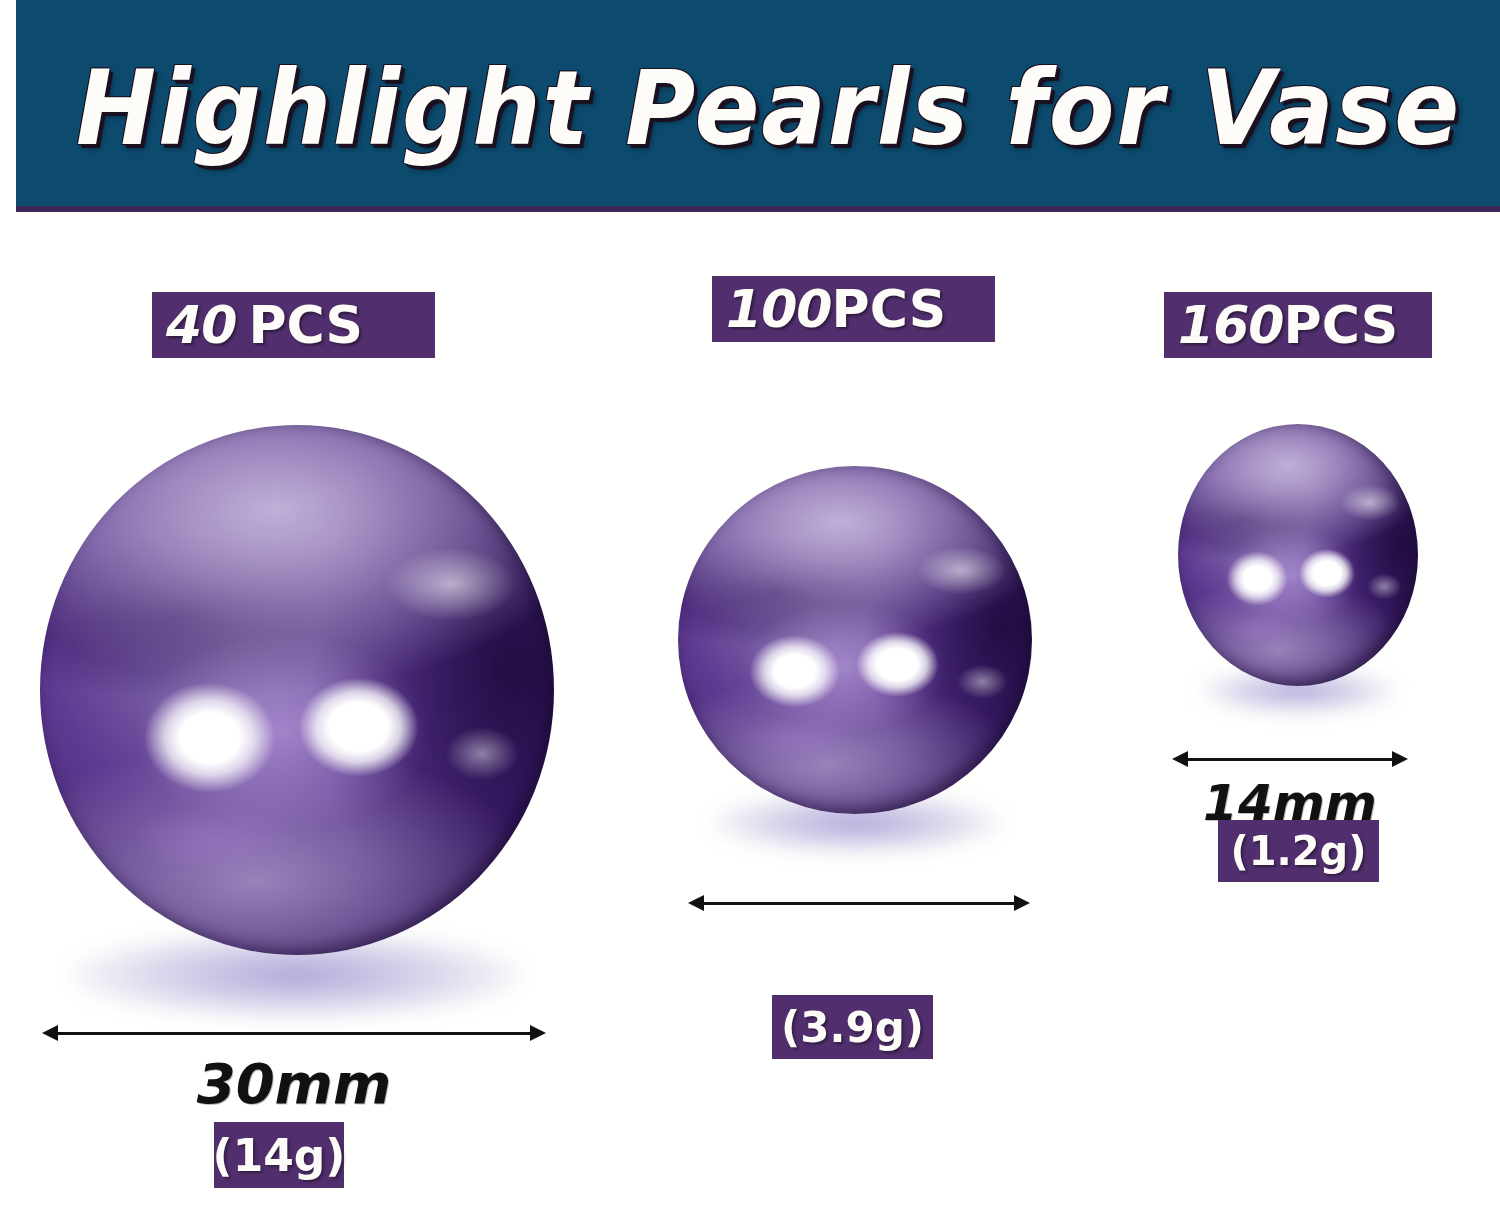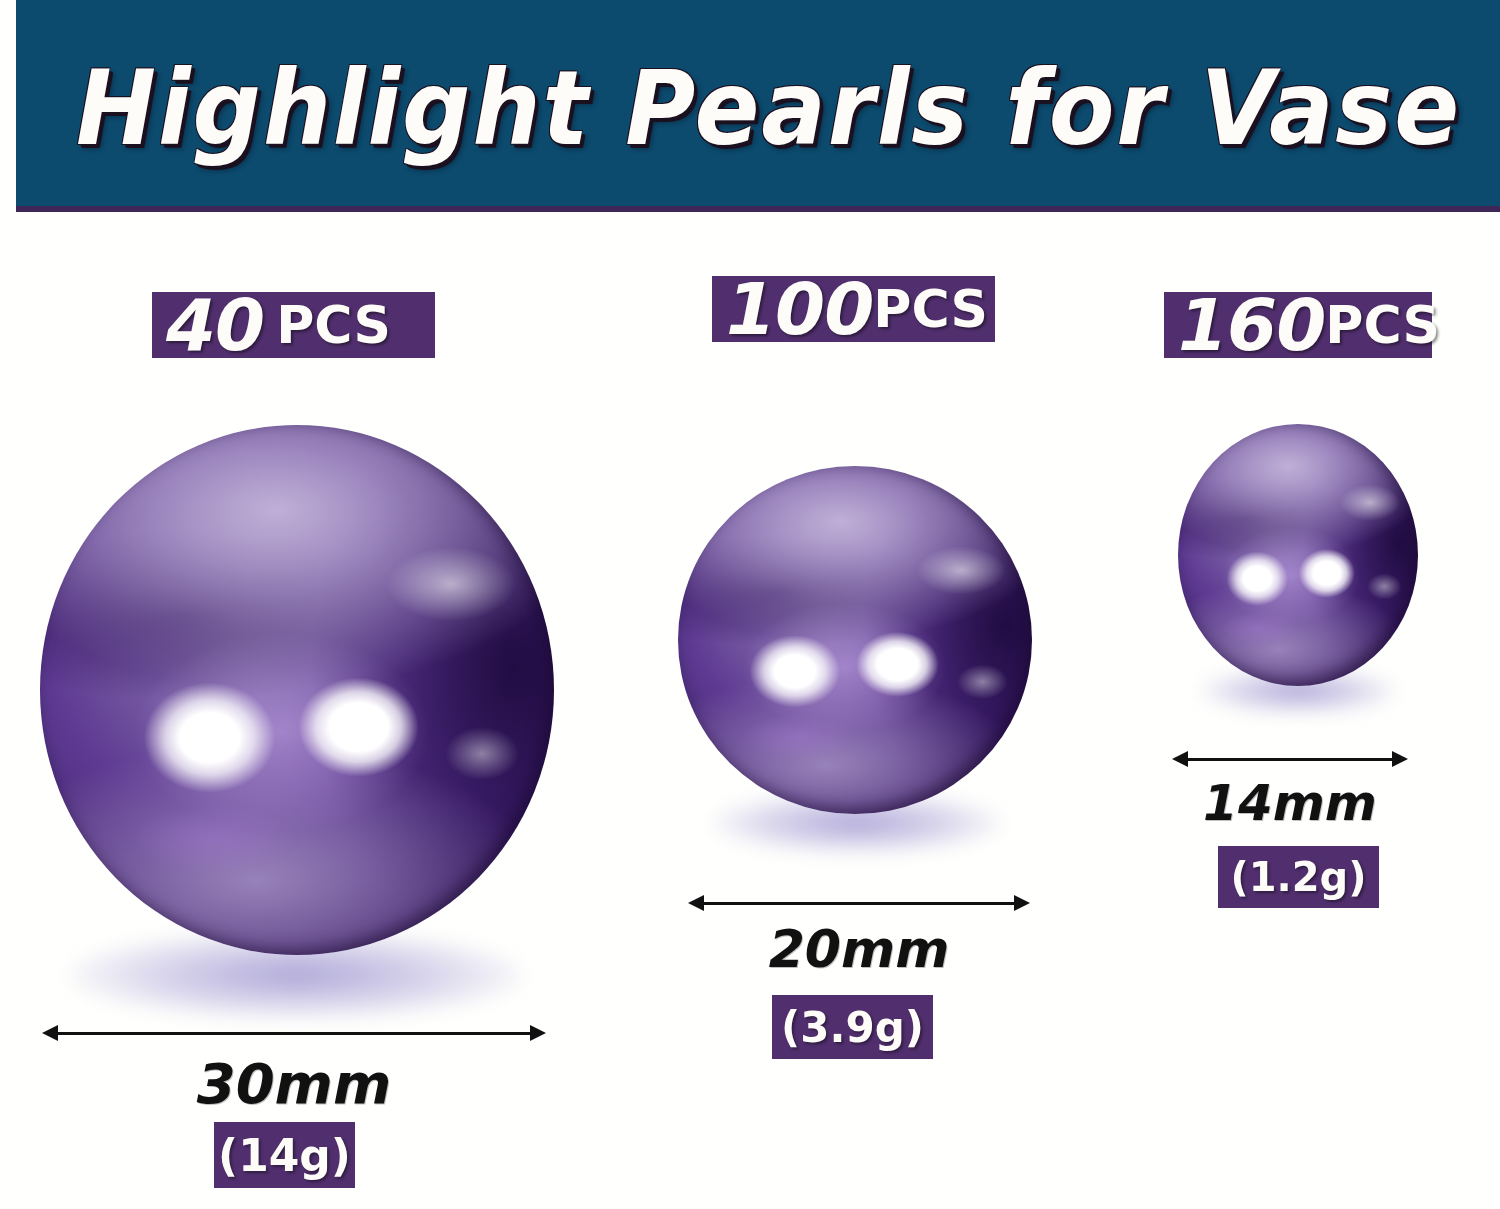--- a/index.html
+++ b/index.html
@@ -64,21 +64,21 @@
     font-size: 56px;
     line-height: 66px;
     display: flex;
     align-items: center;
     box-sizing: border-box;
     padding: 0 14px;
     text-shadow: 2px 2px 3px rgba(0,0,0,0.45);
   }
   .count-badge .num {
     font-style: italic;
-    font-size: 72px;
+    font-size: 52px;
     letter-spacing: -1px;
   }
   .count-badge .unit {
     font-style: normal;
     font-size: 52px;
     letter-spacing: 0px;
   }
   #badge-40  { left: 152px;  top: 292px; width: 283px; height: 66px; }
   #badge-40 .unit { margin-left: 12px; }
   #badge-100 { left: 712px;  top: 276px; width: 283px; height: 66px; }
@@ -191,23 +191,23 @@
     background: #512f6e;
     color: #fdfcf8;
     font-family: "DejaVu Sans", sans-serif;
     font-weight: bold;
     display: flex;
     align-items: center;
     justify-content: center;
     box-sizing: border-box;
     text-shadow: 2px 2px 3px rgba(0,0,0,0.40);
   }
-  #weight-14g  { left: 214px;  top: 1122px; width: 141px; height: 66px; font-size: 44px; }
+  #weight-14g  { left: 214px;  top: 1122px; width: 130px; height: 66px; font-size: 44px; }
   #weight-39g  { left: 772px;  top: 995px;  width: 161px; height: 64px; font-size: 42px; }
-  #weight-12g  { left: 1218px; top: 846px;  width: 161px; height: 62px; font-size: 40px; text-align: center; }
+  #weight-12g  { left: 1218px; top: 820px;  width: 161px; height: 62px; font-size: 40px; text-align: center; }
 </style>
 </head>
 <body>
 
 <div id="page">
 
   <div id="banner">
     <div id="banner-title">Highlight Pearls for Vase</div>
   </div>
 
@@ -242,21 +242,20 @@
   <div id="pearl-medium-wrap" class="pearl-wrap">
     <div class="pearl"></div>
   </div>
 
   <div id="arrow-20" class="dim-arrow">
     <span class="head left"></span>
     <span class="line"></span>
     <span class="head right"></span>
   </div>
 
-  <div id="mm-20" class="mm-label">20mm</div>
 
   <div id="weight-39g" class="weight-badge">
     <span>(3.9g)</span>
   </div>
 
   <div id="badge-160" class="count-badge">
     <span class="num">160</span>
     <span class="unit">PCS</span>
   </div>
 

